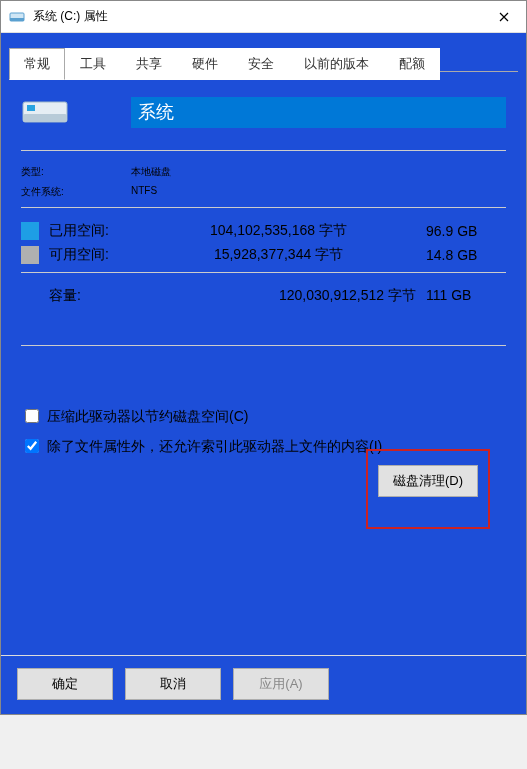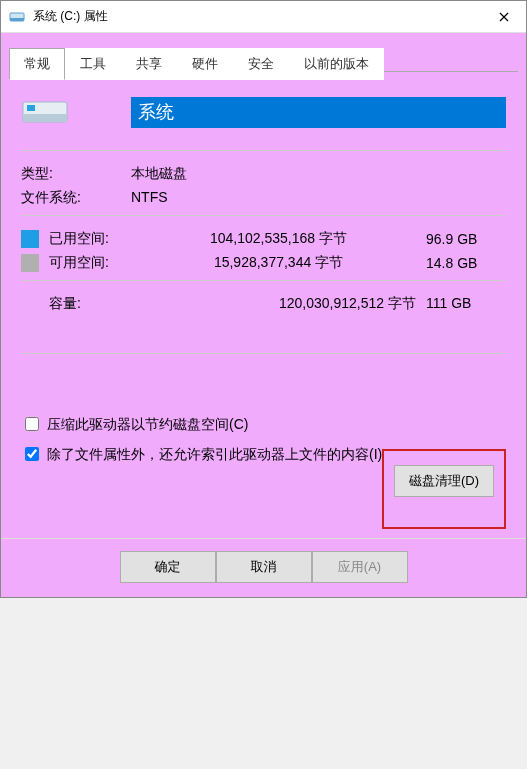--- a/index.html
+++ b/index.html
@@ -1,18 +1,18 @@
 <!DOCTYPE html>
 <html><head>
 <meta charset="utf-8">
 <style>
   * { box-sizing: border-box; font-family: "Microsoft YaHei", "Segoe UI", sans-serif; }
   body { margin: 0; background: #f0f0f0; }
   .window {
-    width: 527px; height: 598px; background: #f0abfc; border: 1px solid #888;
+    width: 527px; height: 715px; background: #1d4ed8; border: 1px solid #888;
     display: flex; flex-direction: column; position: relative;
   }
   .titlebar {
     height: 32px; display: flex; align-items: center; padding: 0 0 0 8px;
     background: #fff; border-bottom: 1px solid #e0e0e0;
   }
   .title-icon { width: 16px; height: 16px; margin-right: 8px; }
   .title-text { font-size: 12px; color: #000; flex: 1; }
   .close-btn {
     width: 45px; height: 32px; display: flex; align-items: center; justify-content: center;
@@ -40,21 +40,21 @@
   .drive-icon-wrap { width: 110px; display:flex; align-items:center; }
   .drive-icon { width: 48px; height: 36px; }
   .drive-name-input {
     flex: 1; border: 1px solid #0078d7; padding: 4px 6px; font-size: 18px;
     background: #0078d7; color: #fff; caret-color:#fff;
   }
   .drive-name-input::selection { background:#fff; color:#0078d7; }
 
   hr.sep { border: none; border-top: 1px solid #ccc; margin: 8px 0 14px 0; }
 
-  .info-row { display: flex; font-size: 14px; color: #000; margin: 6px 0; }
+  .info-row { display: flex; font-size: 10px; color: #000; margin: 6px 0; }
   .info-label { width: 110px; }
   .info-value { flex: 1; }
 
   .space-row { display: flex; align-items: center; font-size: 14px; margin: 6px 0; }
   .sq { width: 18px; height: 18px; margin-right: 10px; }
   .sq-used { background: #1e9ee5; }
   .sq-free { background: #b0b0b0; }
   .sp-label { width: 82px; }
   .sp-bytes { flex: 1; text-align: center; }
   .sp-gb { width: 80px; text-align: left; }
@@ -70,35 +70,35 @@
     background: conic-gradient(#b0b0b0 0deg 48deg, #1e9ee5 48deg 360deg);
     position: relative; margin: 0 auto;
   }
   .donut::after {
     content: ""; position: absolute; top: 28px; left: 28px; width: 68px; height: 68px;
     background: #fff; border-radius: 50%;
   }
   .drive-caption { font-size: 14px; text-align: center; margin-top: 8px; }
 
   .cleanup-wrap {
-    position: absolute; right: 20px; top: 448px;
+    position: absolute; right: 36px; top: 448px;
     border: 2px solid #c22; padding: 14px 10px 30px 10px;
   }
   .btn {
     background: #e1e1e1; border: 1px solid #adadad; padding: 6px 14px;
     font-size: 13px; cursor: pointer; min-width: 100px; text-align: center;
   }
   .btn.disabled { color: #888; background: #e1e1e1; cursor: default; }
 
   .checks { margin-top: 60px; }
   .check-row { display: flex; align-items: flex-end; font-size: 14px; margin: 10px 0; }
   .check-row input { width: 14px; height: 14px; margin-right: 8px; }
 
   .footer {
-    display: flex; justify-content: center; 
+    display: flex; justify-content: flex-start; gap: 12px;
     padding: 12px 16px 14px 16px; border-top: 1px solid #ddd; margin-top: 32px;
   }
   .footer .btn { min-width: 96px; }
 </style>
 </head>
 <body>
 
 <div class="window">
 
   <div class="titlebar">
@@ -116,20 +116,21 @@
     </div>
   </div>
 
   <div class="tabs">
     <div class="tab active">常规</div>
     <div class="tab">工具</div>
     <div class="tab">共享</div>
     <div class="tab">硬件</div>
     <div class="tab">安全</div>
     <div class="tab">以前的版本</div>
+    <div class="tab">配额</div>
   </div>
 
   <div class="content">
 
     <div class="drive-header">
       <div class="drive-icon-wrap">
         <span class="drive-icon">
           <svg viewBox="0 0 48 36">
             <rect x="2" y="8" width="44" height="20" rx="2" fill="#e6eef4" stroke="#9fb8c9"></rect>
             <rect x="2" y="20" width="44" height="8" rx="2" fill="#b8cbd8"></rect>

